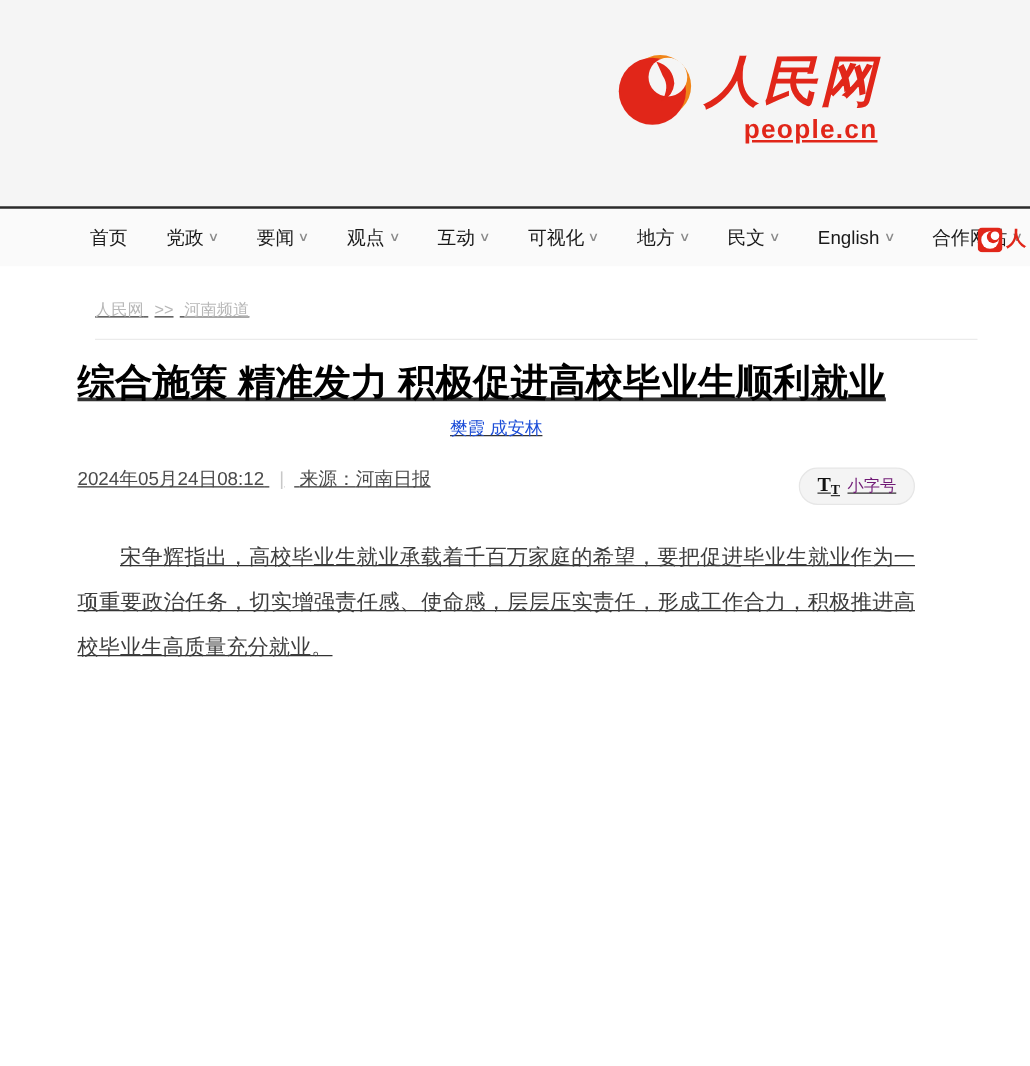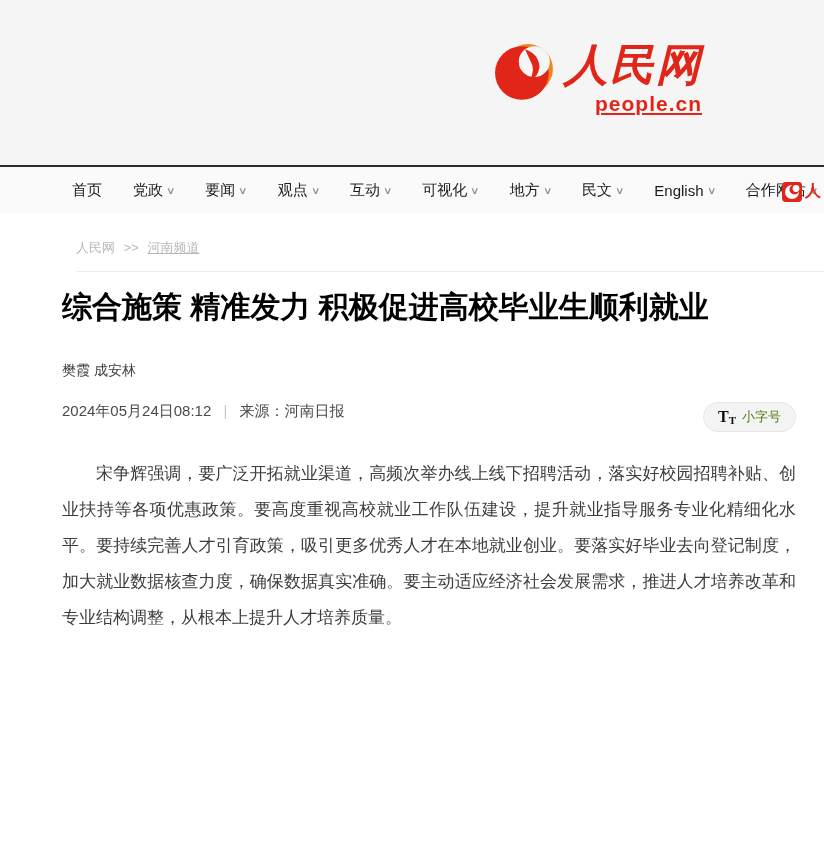--- a/index.html
+++ b/index.html
@@ -32,40 +32,40 @@
     display:flex; align-items:center;
     padding-left:72px;
   }
   .main-nav ul { list-style:none; display:flex; align-items:center; gap:31px; }
   .nav-item { display:flex; align-items:center; font-size:15px; color:#1a1a1a; cursor:pointer; white-space:nowrap; }
   .nav-item .chev { font-size:10px; color:#8a8a8a; margin-left:4px; transform:scaleX(1.3); }
   .nav-promo { position:absolute; right:0px; top:14px; display:flex; align-items:center; overflow:hidden; width:42px; }
   .promo-badge { width:20px; height:20px; margin-right:3px; flex:0 0 auto; }
   .promo-text { color:#e12619; font-size:16px; font-weight:700; white-space:nowrap; }
   
-  .content { background:#fff; padding:0 28px 0 62px; }
+  .content { background:#fff; padding:0 92px 0 62px;text-decoration:underline; }
   .breadcrumb { padding-top:26px; margin-left:14px; font-size:13px; color:#b8b8b8; }
   .breadcrumb a { color:#b8b8b8; text-decoration:none; cursor:pointer; }
   .breadcrumb a.bc-channel { text-decoration:underline; }
   .bc-sep { margin:0 5px; }
   .divider { margin:14px 0 0 14px; margin-right:-50px; border-bottom:1px solid #ebebeb; }
   .title { margin-top:16px; font-size:30px; line-height:38px; font-weight:600; color:#000; }
-  .authors { margin-top:36px; font-size:14px; color:#404040; }
+  .authors { margin-top:8px; font-size:14px; color:#1d4ed8;text-align:center; }
   .meta-row { margin-top:22px; display:flex; justify-content:space-between; align-items:flex-start; }
   .meta-left { font-size:15px; color:#4a4a4a; }
   .meta-sep { margin:0 8px; color:#c8c8c8; }
   .source-link { color:#4a4a4a; text-decoration:none; cursor:pointer; }
   .font-size-btn {
     display:flex; align-items:center; background:#f4f4f4;
     border:1px solid #e6e6e6; border-radius:16px;
     padding:5px 14px; cursor:pointer; font-family:inherit;
   }
   .t-big { font-family:"Liberation Serif","DejaVu Serif",serif; font-size:16px; font-weight:700; color:#111; line-height:1; }
   .t-small { font-family:"Liberation Serif","DejaVu Serif",serif; font-size:11px; font-weight:700; color:#111; line-height:1; align-self:flex-end; }
-  .fs-label { font-size:13px; color:#4d7c0f; margin-left:6px; }
+  .fs-label { font-size:13px; color:#701a75; margin-left:6px; }
   .body-text { margin-top:24px; }
   .body-text p {
     font-size:17px; line-height:36px; color:#3d3d3d;
     text-indent:2em; text-align:justify; margin:0 0 2px 0;
   }
 </style>
 </head>
 <body>
 
 <div class="page">
@@ -182,19 +182,19 @@
       <button class="font-size-btn">
         <span class="t-big">T</span>
           <span class="t-small">T</span>
         <span class="fs-label">小字号</span>
       </button>
     </div>
 
     <article class="body-text">
 
 
-
-        <p>宋争辉强调，要广泛开拓就业渠道，高频次举办线上线下招聘活动，落实好校园招聘补贴、创业扶持等各项优惠政策。要高度重视高校就业工作队伍建设，提升就业指导服务专业化精细化水平。要持续完善人才引育政策，吸引更多优秀人才在本地就业创业。要落实好毕业去向登记制度，加大就业数据核查力度，确保数据真实准确。要主动适应经济社会发展需求，推进人才培养改革和专业结构调整，从根本上提升人才培养质量。</p>
+        <p>宋争辉指出，高校毕业生就业承载着千百万家庭的希望，要把促进毕业生就业作为一项重要政治任务，切实增强责任感、使命感，层层压实责任，形成工作合力，积极推进高校毕业生高质量充分就业。</p>
+
 
     </article>
 
   </main>
 </div>
 
 </body></html>

